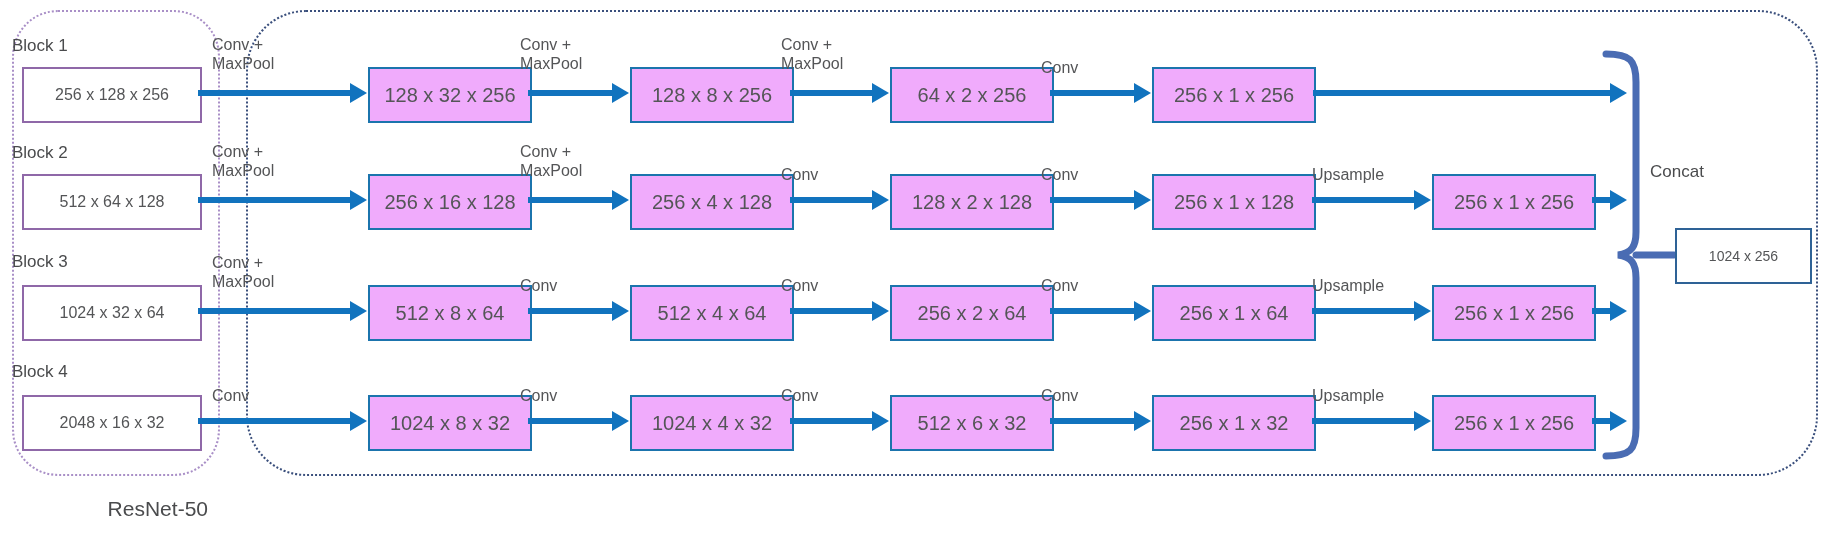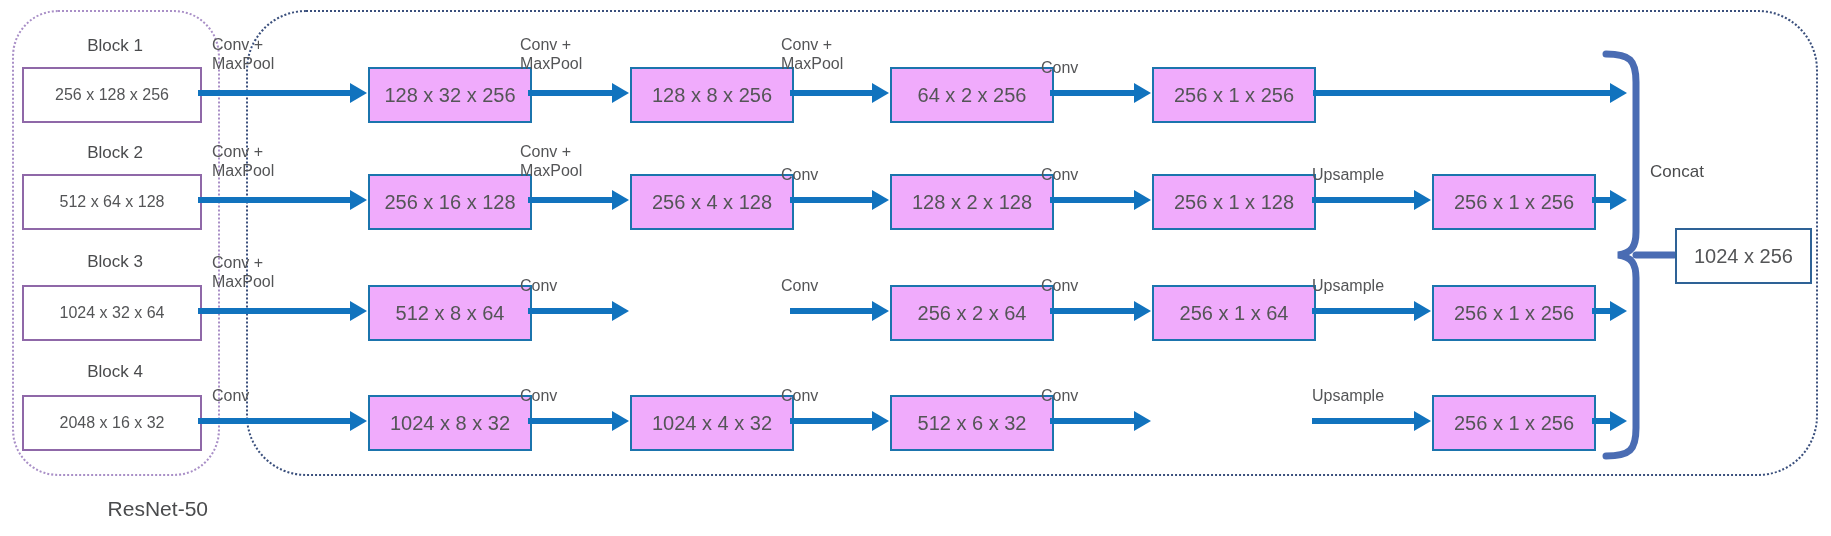--- a/index.html
+++ b/index.html
@@ -13,33 +13,33 @@
     --hdr:#4a4b4d;
   }
   html,body{margin:0;padding:0;background:#ffffff;}
   .stage{
     position:relative;width:1831px;height:536px;background:#ffffff;
     font-family:"Liberation Sans",sans-serif;overflow:hidden;
   }
   .panel{position:absolute;background:transparent;}
   .left-panel{left:12px;top:10px;width:204px;height:462px;border:2px dotted var(--leftdot);border-radius:46px;}
   .right-panel{left:246px;top:10px;width:1568px;height:462px;border:2px dotted var(--rightdot);border-radius:60px;}
-  .block-label{position:absolute;left:12px;width:206px;text-align:center;font-size:17px;color:var(--hdr);}
+  .block-label{position:absolute;left:12px;width:206px;font-size:17px;color:var(--hdr);}
   .block-box{
     position:absolute;left:22px;width:176px;height:52px;border:2px solid var(--blockb);
     display:flex;align-items:center;justify-content:center;font-size:16px;color:var(--txt);background:#fff;
   }
   .title{position:absolute;left:12px;top:497px;width:196px;text-align:right;font-size:21px;color:var(--hdr);}
   .box{
     position:absolute;width:160px;height:52px;border:2px solid var(--boxb);
     display:flex;align-items:center;justify-content:center;font-size:20px;color:var(--txt);background:#f0abfc;
   }
   .out-box{
     position:absolute;left:1675px;top:228px;width:133px;height:52px;border:2px solid #2e6296;
-    display:flex;align-items:center;justify-content:center;font-size:20px;color:var(--txt);background:#fff;
+    display:flex;align-items:center;justify-content:center;font-size:14px;color:var(--txt);background:#fff;
   }
   .op{
     position:absolute;width:120px;text-align:left;font-size:16px;line-height:1.18;
     color:var(--txt);white-space:pre-line;
   }
   .arrow{position:absolute;height:6px;background:var(--arrow);}
   .arrow::after{
     content:"";position:absolute;right:-16px;top:50%;transform:translateY(-50%);
     border-left:17px solid var(--arrow);border-top:10px solid transparent;border-bottom:10px solid transparent;
   }
@@ -101,20 +101,21 @@
   <div class="op" style="left:1312px;top:166px;">Upsample</div>
   <div class="box" style="left:1432px;top:174px;">256 x 1 x 256</div>
   <div class="arrow" style="left:1592px;top:197px;width:19px;"></div>
 
   <div class="arrow" style="left:198px;top:308px;width:153px;"></div>
   <div class="op" style="left:212px;top:254px;">Conv +
 MaxPool</div>
   <div class="box" style="left:368px;top:285px;">512 x 8 x 64</div>
   <div class="arrow" style="left:528px;top:308px;width:85px;"></div>
   <div class="op" style="left:520px;top:277px;">Conv</div>
+  <div class="box" style="left:630px;top:285px;">512 x 4 x 64</div>
   <div class="arrow" style="left:790px;top:308px;width:83px;"></div>
   <div class="op" style="left:781px;top:277px;">Conv</div>
   <div class="box" style="left:890px;top:285px;">256 x 2 x 64</div>
   <div class="arrow" style="left:1050px;top:308px;width:85px;"></div>
   <div class="op" style="left:1041px;top:277px;">Conv</div>
   <div class="box" style="left:1152px;top:285px;">256 x 1 x 64</div>
   <div class="arrow" style="left:1312px;top:308px;width:103px;"></div>
   <div class="op" style="left:1312px;top:277px;">Upsample</div>
   <div class="box" style="left:1432px;top:285px;">256 x 1 x 256</div>
   <div class="arrow" style="left:1592px;top:308px;width:19px;"></div>
@@ -123,20 +124,21 @@
   <div class="op" style="left:212px;top:387px;">Conv</div>
   <div class="box" style="left:368px;top:395px;">1024 x 8 x 32</div>
   <div class="arrow" style="left:528px;top:418px;width:85px;"></div>
   <div class="op" style="left:520px;top:387px;">Conv</div>
   <div class="box" style="left:630px;top:395px;">1024 x 4 x 32</div>
   <div class="arrow" style="left:790px;top:418px;width:83px;"></div>
   <div class="op" style="left:781px;top:387px;">Conv</div>
   <div class="box" style="left:890px;top:395px;">512 x 6 x 32</div>
   <div class="arrow" style="left:1050px;top:418px;width:85px;"></div>
   <div class="op" style="left:1041px;top:387px;">Conv</div>
+  <div class="box" style="left:1152px;top:395px;">256 x 1 x 32</div>
   <div class="arrow" style="left:1312px;top:418px;width:103px;"></div>
   <div class="op" style="left:1312px;top:387px;">Upsample</div>
   <div class="box" style="left:1432px;top:395px;">256 x 1 x 256</div>
   <div class="arrow" style="left:1592px;top:418px;width:19px;"></div>
 
   <svg class="brace" width="90" height="420" viewBox="0 0 90 420">
     <path d="M 10 8 C 34 8 40 14 40 36 L 40 186 C 40 200 36 207 22 209 C 36 211 40 218 40 232 L 40 382 C 40 404 34 410 10 410" fill="none" stroke="#4a6cb3" stroke-width="7" stroke-linecap="round"></path>
     <path d="M 40 209 L 78 209" fill="none" stroke="#4a6cb3" stroke-width="7" stroke-linecap="round"></path>
   </svg>
   <div class="concat-label">Concat</div>

